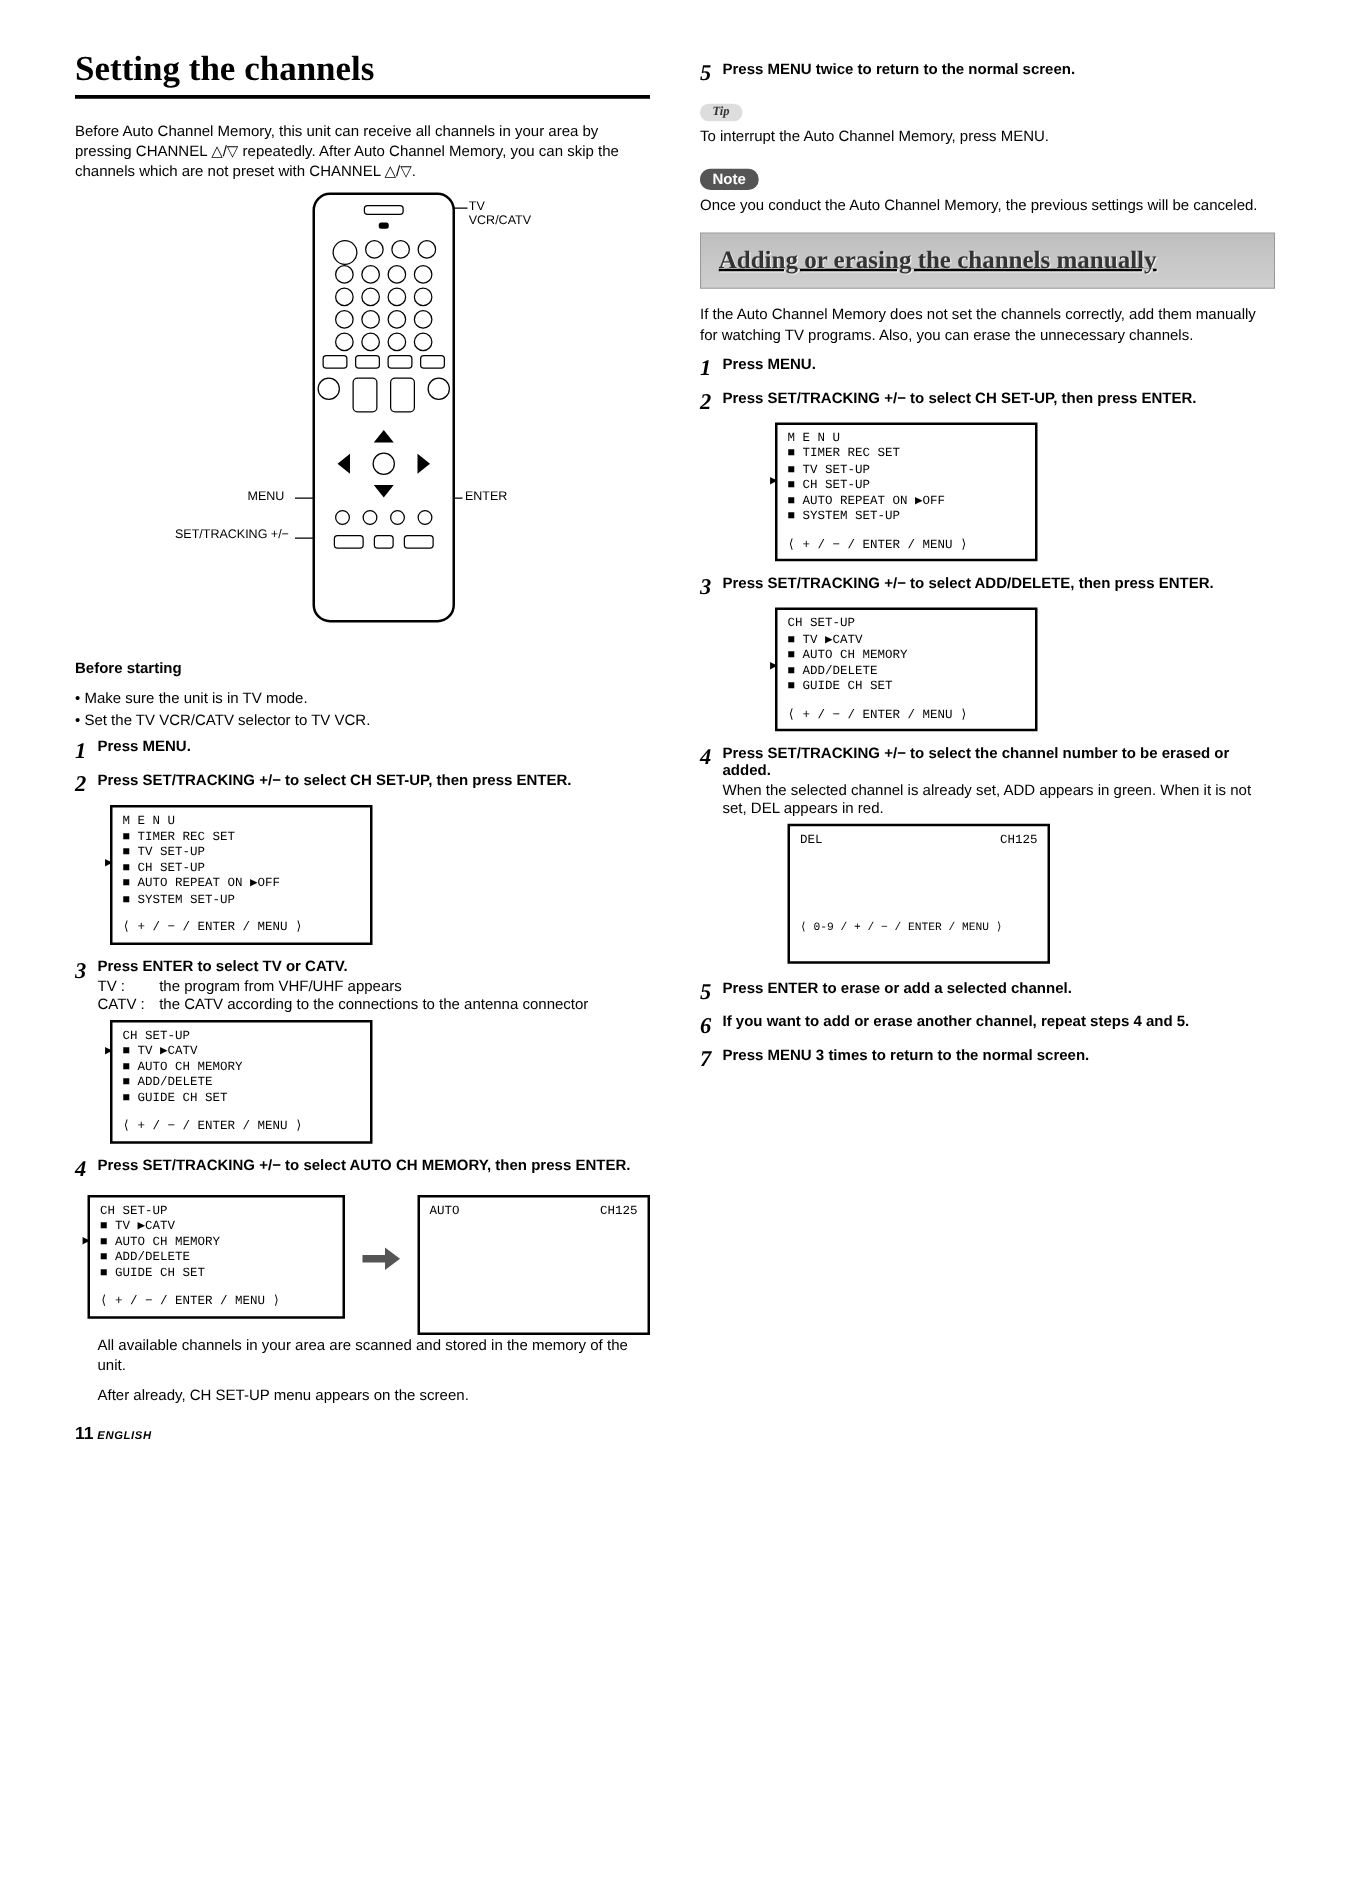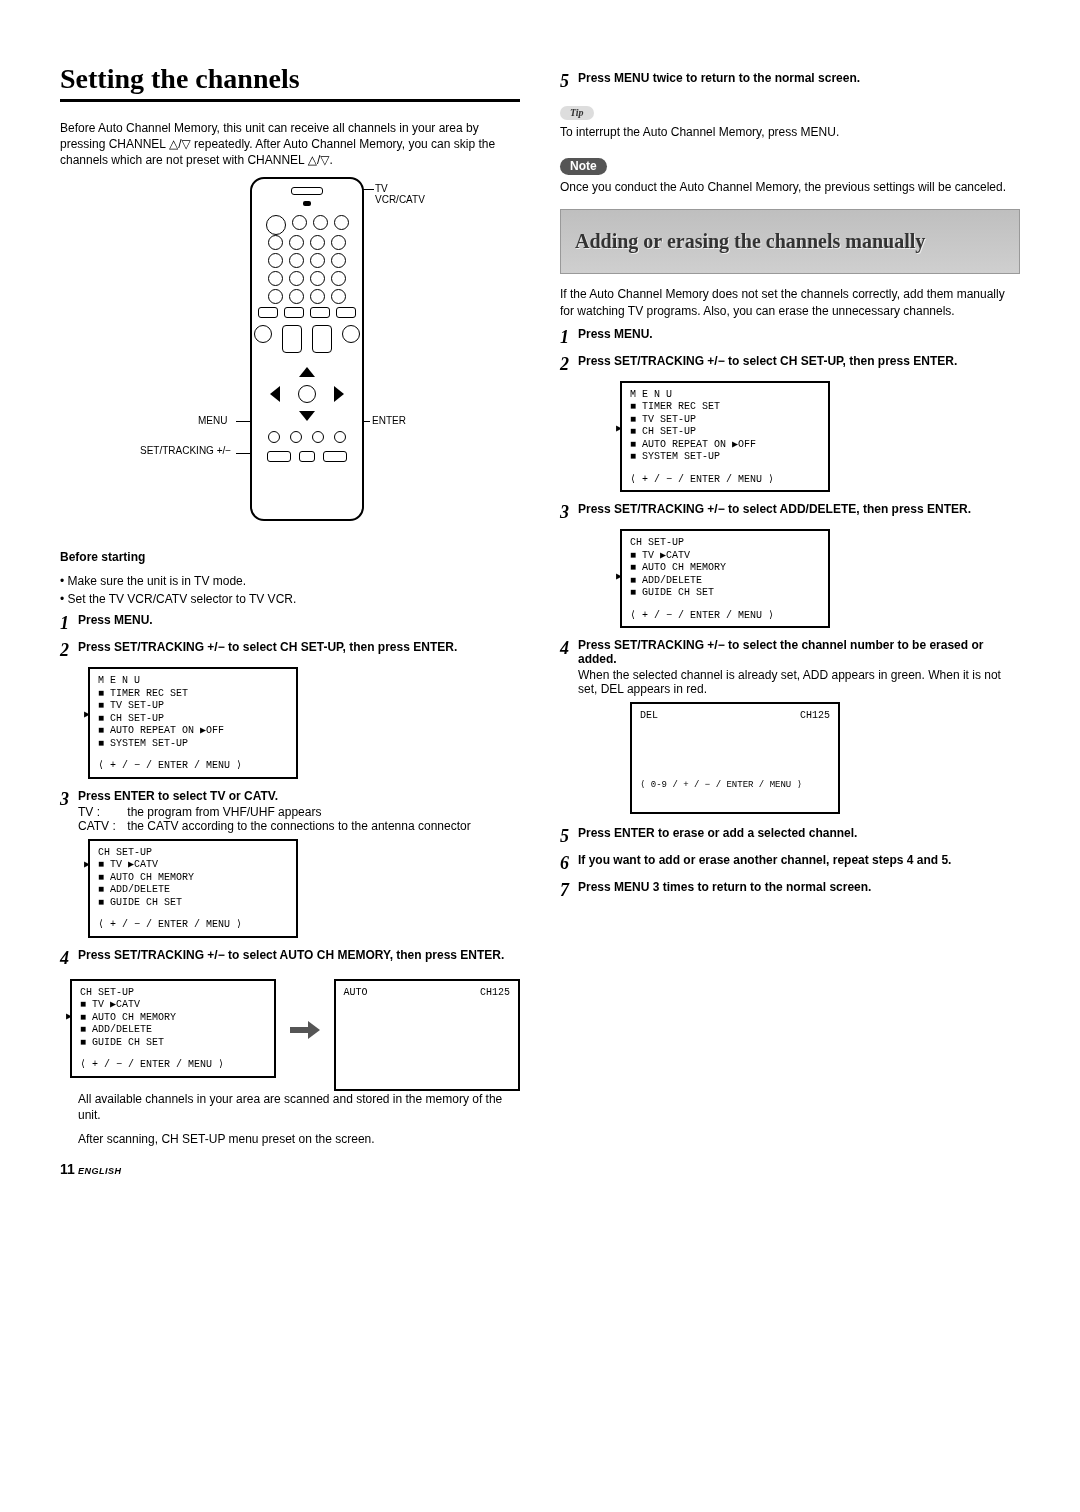--- a/index.html
+++ b/index.html
@@ -7,21 +7,20 @@
     font-size: 12px;
     color: #000;
     background: #fff;
     margin: 0;
     padding: 40px 60px;
     width: 960px;
   }
   .columns {
     display: flex;
     gap: 40px;
-    margin-top: 23px;
   }
   .col {
     flex: 1;
     min-width: 0;
   }
   h1 {
     font-family: Georgia, 'Times New Roman', serif;
     font-size: 28px;
     font-weight: bold;
     margin: 0 0 4px 0;
@@ -122,22 +121,23 @@
     padding: 1px 10px 2px 10px;
     border-radius: 10px;
     margin: 10px 0 4px 0;
   }
   .tip-badge { color:#333; background:#ddd; font-family: Georgia, serif;}
   .note-badge { color:#fff; background:#555; font-family: Arial; font-style: normal; font-size:12px;}
 
   .section-band {
     background: linear-gradient(#bfbfbf,#cfcfcf);
     border: 1px solid #999;
-    padding: 20px 14px;
+    padding: 10px 14px;
     margin: 14px 0 12px 0;
+    text-decoration: underline;
   }
   .section-band h2 {
     margin:0;
     font-family: Georgia, 'Times New Roman', serif;
     font-size: 20px;
     color:#333;
     text-shadow: 1px 1px 0 #eee;
   }
   .page-foot { font-size:11px; margin-top:14px;}
   .page-foot .pn { font-size:14px; font-weight:bold;}
@@ -302,21 +302,21 @@
         <div class="menu-footer">⟨ + / − / ENTER / MENU ⟩</div>
       </div>
       <div class="arrow-right"></div>
       <div class="screen-box" style="margin-top:6px;">
         <span class="tl">AUTO</span>
         <span class="tr">CH125</span>
       </div>
     </div>
 
     <p class="sub">All available channels in your area are scanned and stored in the memory of the unit.</p>
-    <p class="sub">After scanning, CH SET-UP menu preset on the screen.</p>
+    <p class="sub">After already, CH SET-UP menu appears on the screen.</p>
 
     <div class="page-foot">
       <span class="pn">11</span>
       <span class="lang">ENGLISH</span>
     </div>
   </div>
 
   <div class="col">
     <div class="step" style="margin-top:8px;">
       <span class="step-num">5</span>

